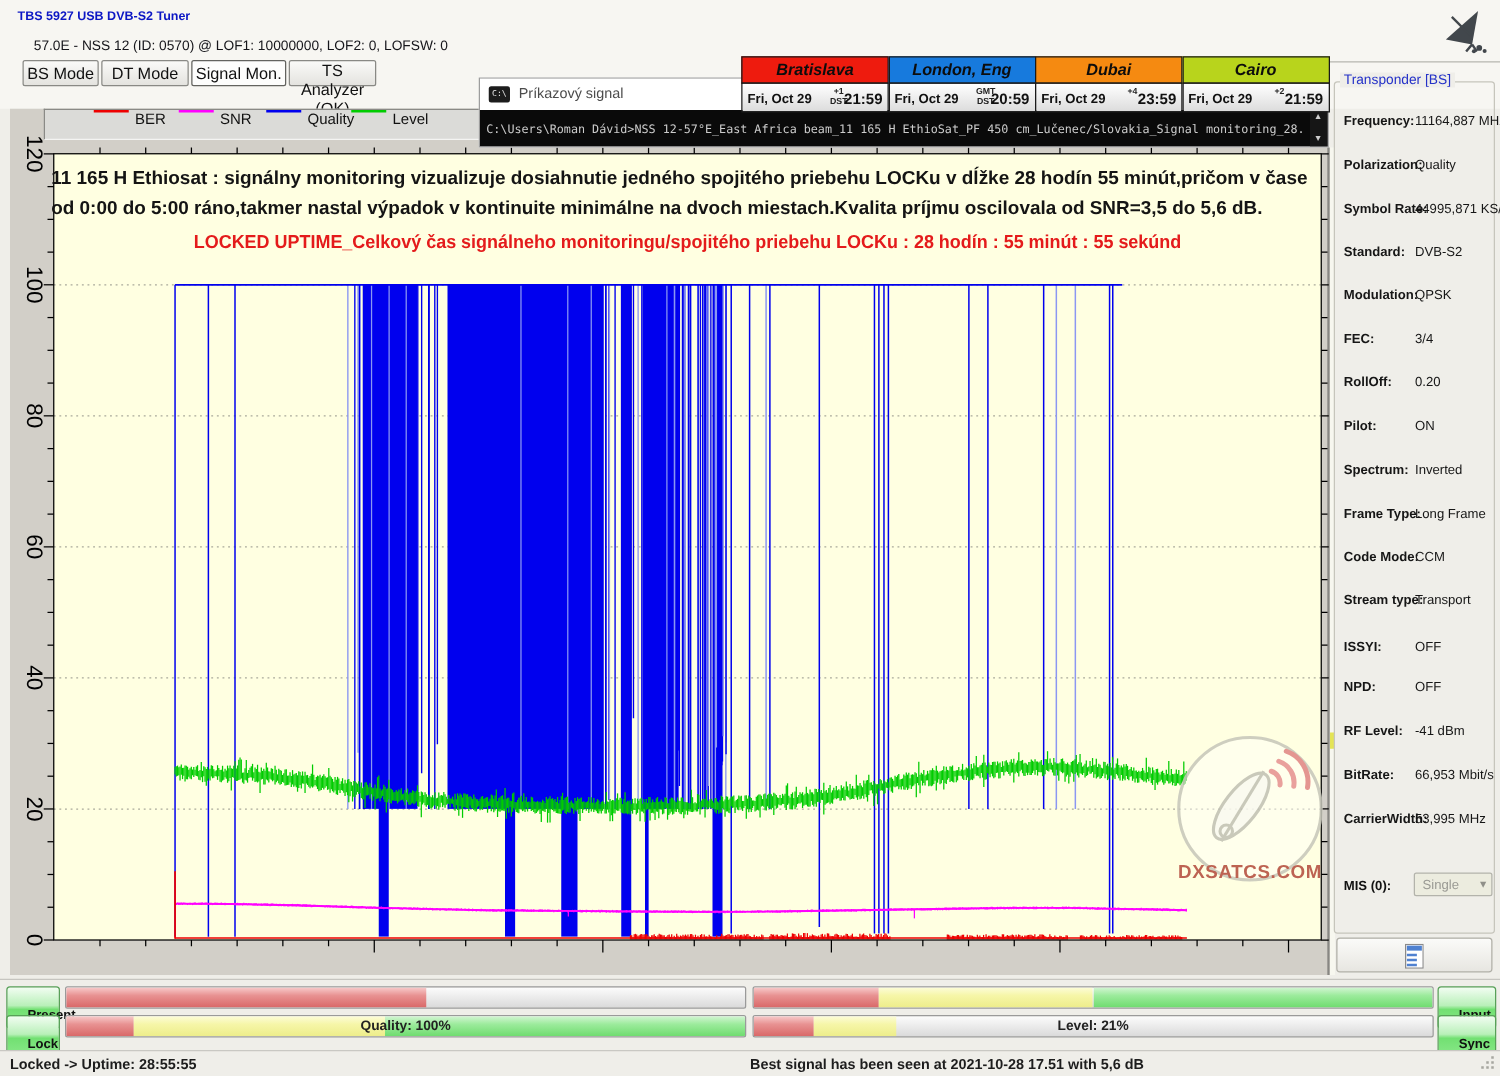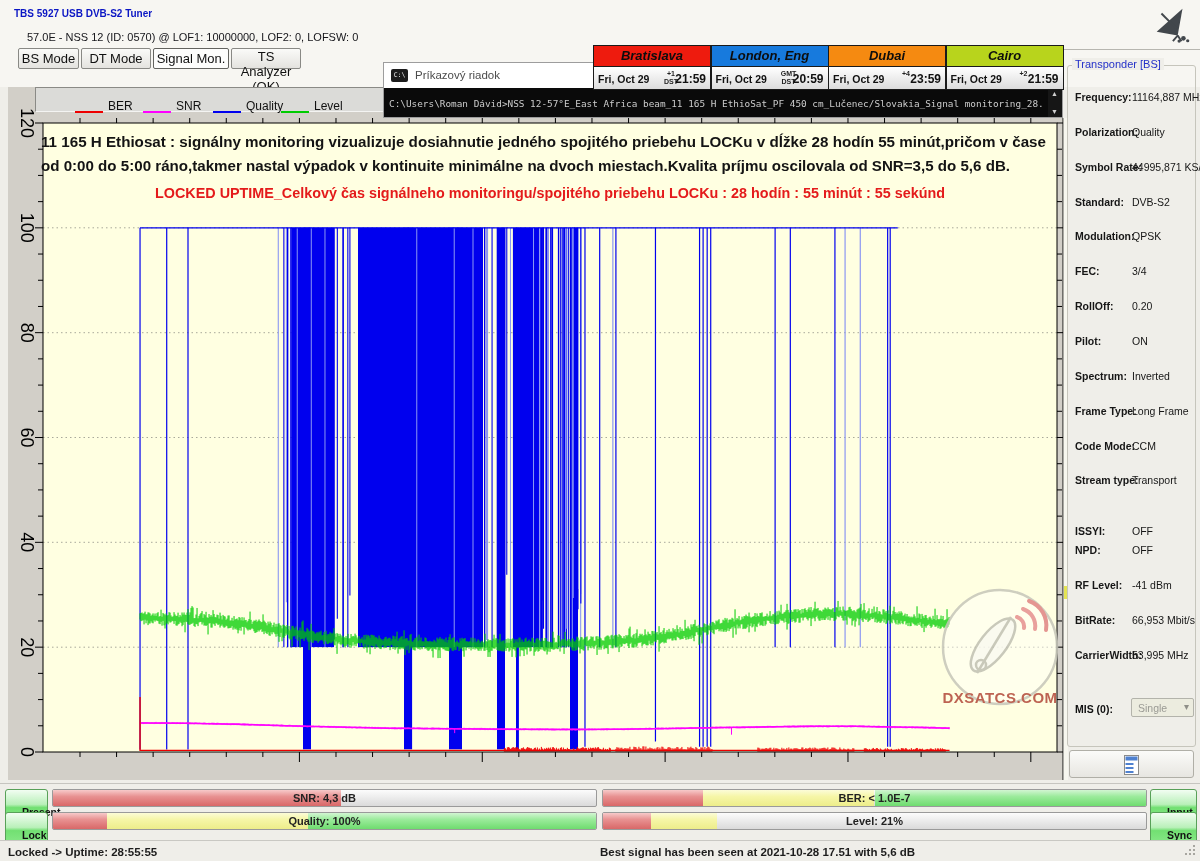--- a/index.html
+++ b/index.html
@@ -27,21 +27,21 @@
 .cmd-icon{position:absolute;left:7px;top:6px;width:17px;height:13px;background:#1c1c1c;border-radius:2px;color:#e8e8e8;font-size:6.5px;line-height:13px;text-align:center;font-family:"DejaVu Sans Mono",monospace}
 .cmd-icon::after{content:"C:\\"}
 .cmd-title{position:absolute;left:31px;top:6px;font-size:11.5px;color:#4c4c4c}
 .cmd-body{position:absolute;left:0;top:25px;right:0;bottom:0;background:#0a0a0a}
 .cmd-text{position:absolute;left:5px;top:10px;right:18px;font-family:"DejaVu Sans Mono",monospace;font-size:9.4px;color:#cccccc;white-space:nowrap;overflow:hidden}
 .cmd-scroll{position:absolute;right:0;top:0;width:14px;bottom:0;background:#161616}
 .cmd-scroll .arr{position:absolute;left:3px;font-size:7px;color:#cfcfcf;cursor:pointer}
 .arr.up{top:2px}.arr.dn{bottom:2px}
 .chart-widget{position:absolute;left:8px;top:87px;width:1055px;height:693px;background:#d2cfc8;border-right:1px solid #6f6f6b;z-index:5}
 .legend{position:absolute;left:27px;top:0;width:1025px;height:25px;background:#dbdbd8;border:1px solid #8a8a86;border-bottom-color:#f4f4f2;border-right-color:#f4f4f2}
-.legend-item{position:absolute;top:0;height:25px;display:flex;align-items:flex-end}
+.legend-item{position:absolute;top:0;height:25px;display:flex;align-items:flex-start}
 .legend-swatch{display:inline-block;width:28px;height:2px}
 .legend-label{margin-left:5px;font-size:12px;color:#111}
 #chart-svg{position:absolute;left:0;top:0}
 .watermark{position:absolute;left:917px;top:496px;width:150px;height:150px;opacity:.85;z-index:2}
 .wm-text{position:absolute;left:0;right:0;top:106px;text-align:center;font-size:15px;font-weight:bold;letter-spacing:.5px;color:#b2483a}
 .gutter{position:absolute;left:1063px;top:118px;width:5px;height:662px;background:#f7f7ef;border-left:1px solid #a9a8a2}
 .gutter-mark{position:absolute;left:1064px;top:586px;width:4px;height:13px;background:#e4e455}
 .tp-panel{position:absolute;left:1066px;top:55px;width:134px;height:728px}
 .tp-box{position:absolute;left:1px;top:10px;width:129px;height:682px;border:1px solid #c6c5bc;border-radius:3px}
 .tp-title{position:absolute;left:6px;top:3px;background:#efeee9;padding:0 3px;font-size:11px;color:#2431c8;white-space:nowrap}
@@ -137,21 +137,21 @@
           <span></span>
         </span>
       <span class="clock-time">21:59</span>
     </div>
   </div>
 </div>
 
 <div class="cmdwin">
   <div class="cmd-titlebar">
     <span class="cmd-icon"></span>
-    <span class="cmd-title">Príkazový riadok</span>
+    <span class="cmd-title">Príkazový signal</span>
   </div>
   <div class="cmd-body">
     <div class="cmd-text">C:\Users\Roman Dávid&gt;NSS 12-57°E_East Africa beam_11 165 H EthioSat_PF 450 cm_Lučenec/Slovakia_Signal monitoring_28.10.21+</div>
     <div class="cmd-scroll">
       <span class="arr up">▲</span>
       <span class="arr dn">▼</span>
     </div>
   </div>
 </div>
 
@@ -2481,21 +2481,21 @@
         <span class="tp-value">Long Frame</span>
       </div>
       <div class="tp-row" style="top: 384.5px;">
         <span class="tp-label">Code Mode:</span>
         <span class="tp-value">CCM</span>
       </div>
       <div class="tp-row" style="top: 419.35px;">
         <span class="tp-label">Stream type:</span>
         <span class="tp-value">Transport</span>
       </div>
-      <div class="tp-row" style="top: 470px;">
+      <div class="tp-row" style="top: 457px;">
         <span class="tp-label">ISSYI:</span>
         <span class="tp-value">OFF</span>
       </div>
       <div class="tp-row" style="top: 489.05px;">
         <span class="tp-label">NPD:</span>
         <span class="tp-value">OFF</span>
       </div>
       <div class="tp-row" style="top: 523.9px;">
         <span class="tp-label">RF Level:</span>
         <span class="tp-value">-41 dBm</span>
@@ -2523,27 +2523,25 @@
     <rect x="1.5" y="12" width="8" height="2" fill="#4f81d0"></rect>
     <rect x="1.5" y="16" width="8" height="2" fill="#4f81d0"></rect>
   </svg>
 </button>
 
 <div class="divider1"></div>
 <button class="green-btn" id="btn-present">Present</button>
 <button class="green-btn" id="btn-lock">Lock</button>
 <div class="bar" id="bar-snr">
     <div class="seg seg-red" style="left: 0%; width: 53%;"></div>
-    <div class="bar-label">SNR: 4,3 dB</div>
   </div>
 <div class="bar" id="bar-ber">
     <div class="seg seg-red" style="left: 0%; width: 18.5%;"></div>
     <div class="seg seg-yellow" style="left: 18.5%; width: 31.5%;"></div>
     <div class="seg seg-green" style="left: 50%; width: 50%;"></div>
-    <div class="bar-label">BER: &lt; 1.0E-7</div>
   </div>
 <div class="bar" id="bar-quality">
     <div class="seg seg-red" style="left: 0%; width: 10%;"></div>
     <div class="seg seg-yellow" style="left: 10%; width: 37%;"></div>
     <div class="seg seg-green" style="left: 47%; width: 53%;"></div>
     <div class="bar-label">Quality: 100%</div>
   </div>
 <div class="bar" id="bar-level">
     <div class="seg seg-red" style="left: 0%; width: 8.8%;"></div>
     <div class="seg seg-yellow" style="left: 8.8%; width: 12.2%;"></div>

